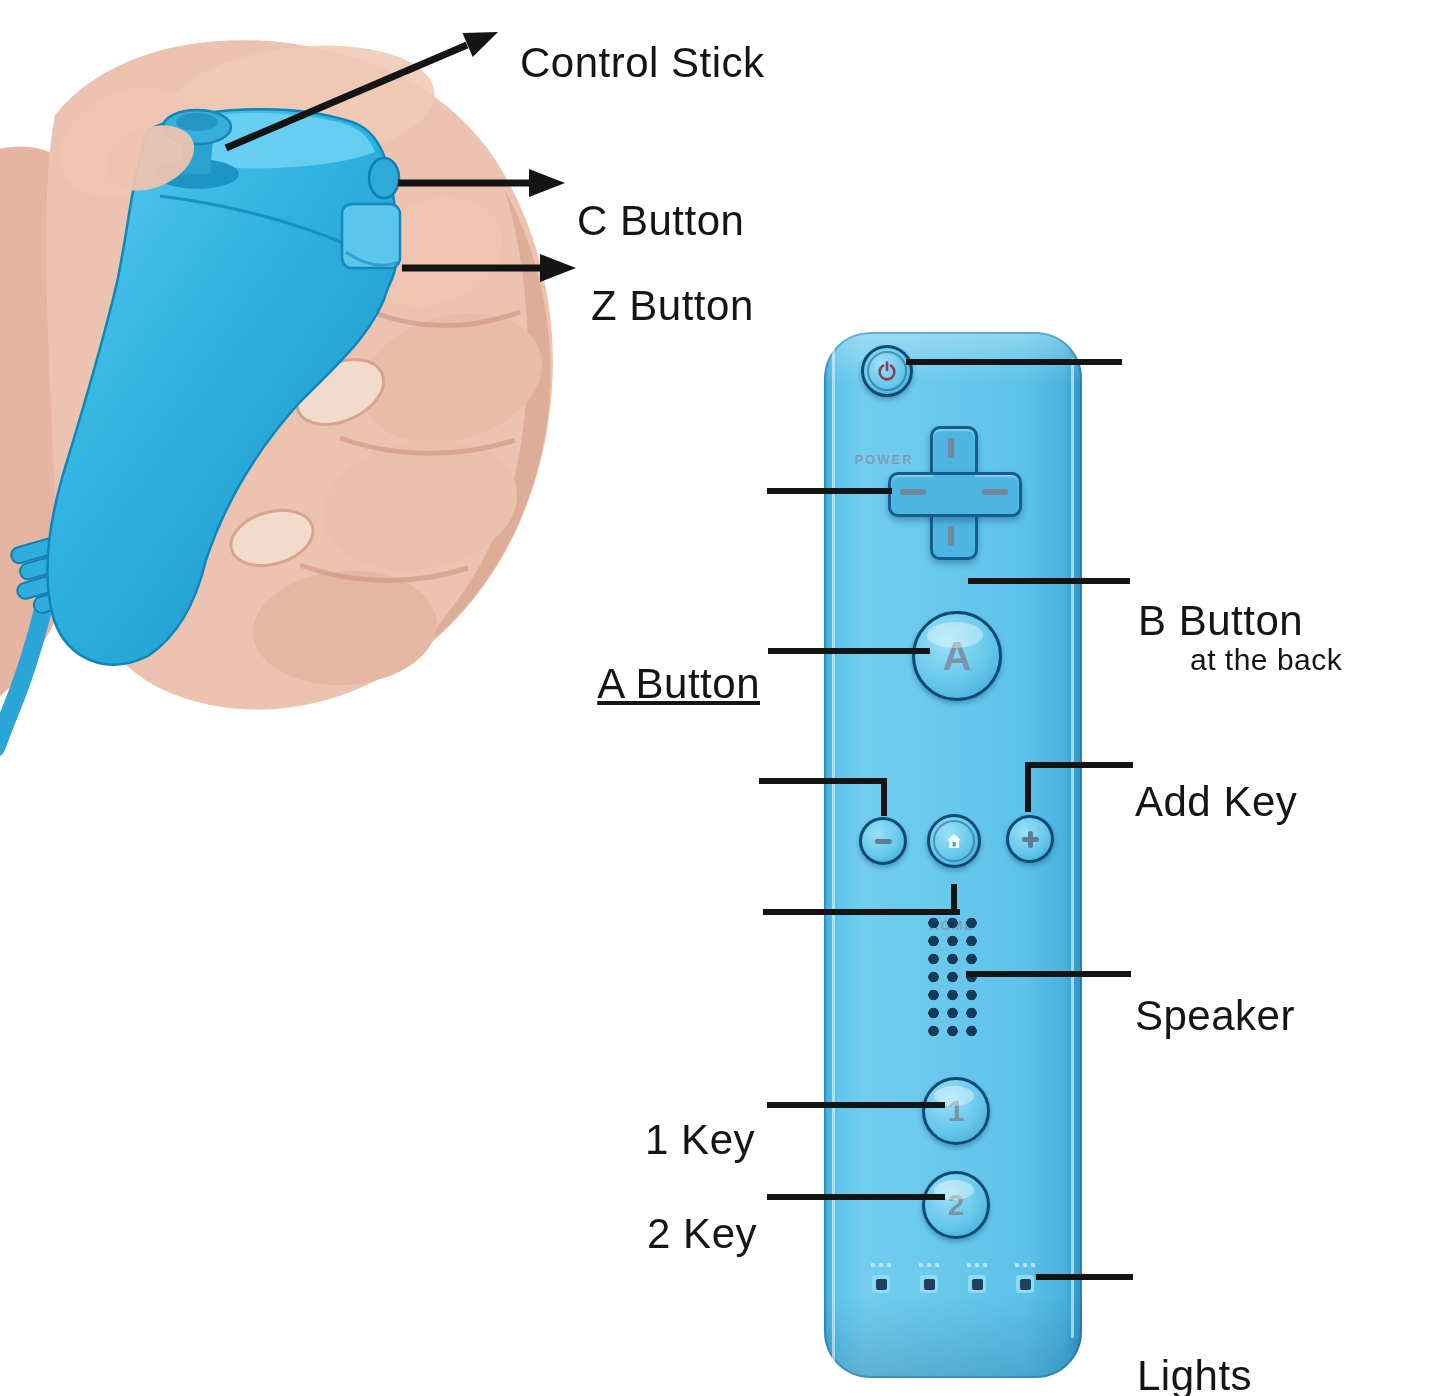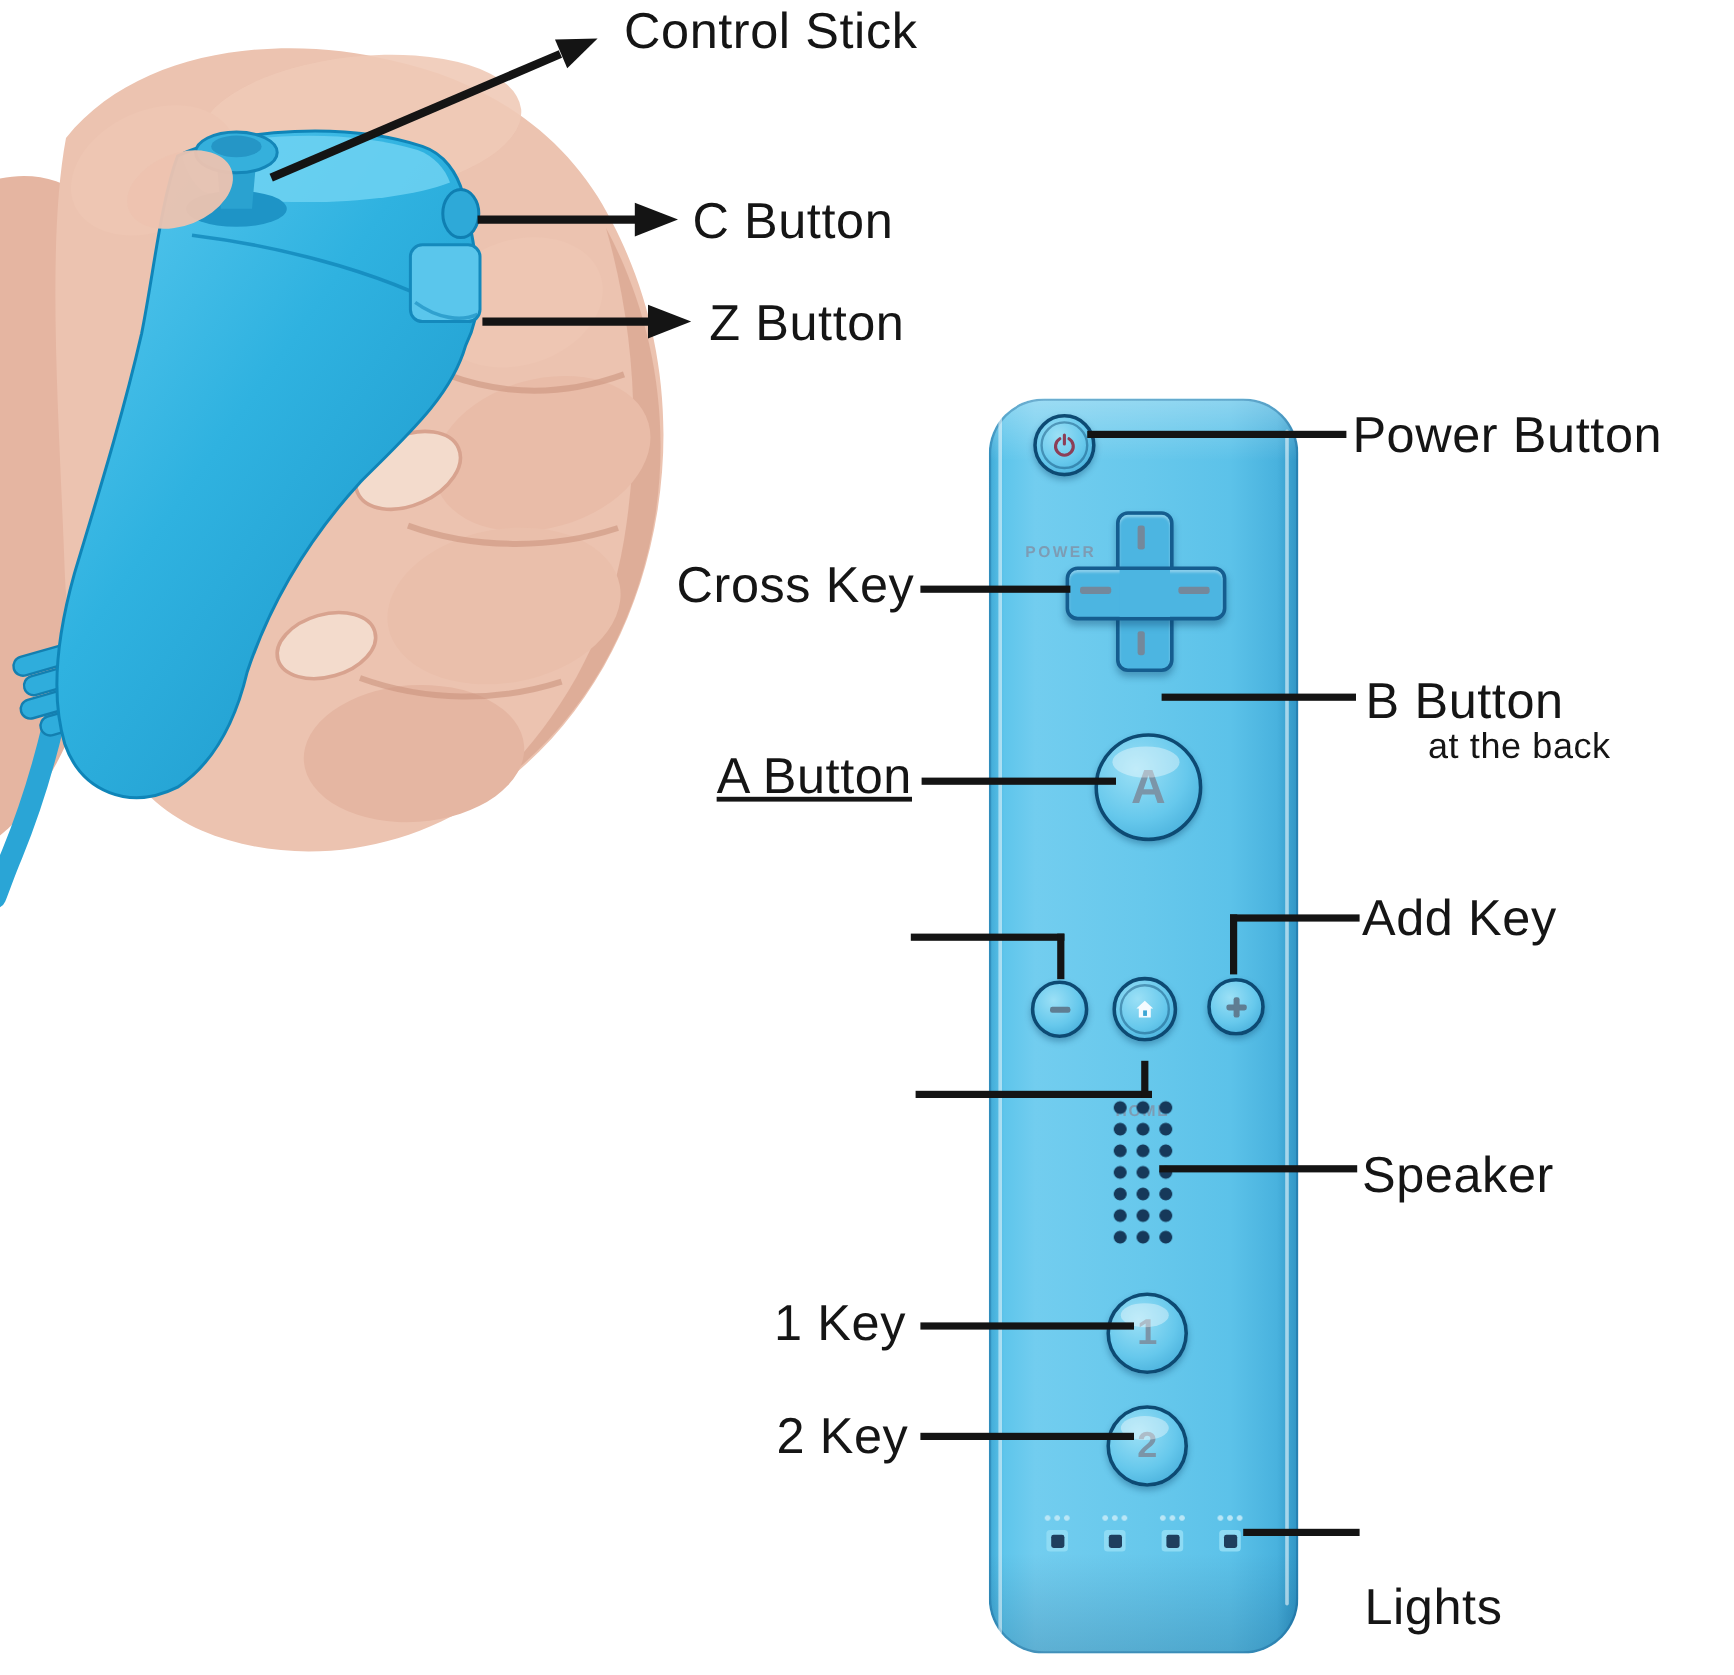--- a/index.html
+++ b/index.html
@@ -3,21 +3,21 @@
 <meta charset="utf-8">
 <style>
   html,body { margin:0; padding:0; background:#ffffff; }
   #stage {
     position:relative; width:1445px; height:1396px; background:#ffffff;
     font-family:"Liberation Sans", sans-serif; overflow:hidden;
   }
   
   .lbl {
     position:absolute; color:#151515; font-size:42px; line-height:1.05;
-    white-space:nowrap; letter-spacing:0.5px;
+    white-space:nowrap; letter-spacing:0.5px;margin-top:37px;
   }
   .lbl.small { font-size:30px; }
   
   .line { position:absolute; background:#141414; height:6px; }
   .vline { position:absolute; background:#141414; width:6px; }
   
   .remote {
     position:absolute; left:824px; top:332px; width:258px; height:1046px;
     border-radius:46px;
     background:
@@ -221,22 +221,20 @@
   <div class="vline" style="left:951px;  top:884px;  height:31px;"></div>
   <div class="line" style="left:966px;  top:971px;  width:165px;"></div>
   <div class="line" style="left:767px;  top:1102px; width:178px;"></div>
   <div class="line" style="left:767px;  top:1194px; width:178px;"></div>
   <div class="line" style="left:1036px; top:1274px; width:97px;"></div>
 
   <div class="lbl" style="left:520px; top:4px;">Control Stick</div>
   <div class="lbl" style="left:577px; top:162px;">C Button</div>
   <div class="lbl" style="left:591px; top:247px;">Z Button</div>
 
-  <div class="lbl" style="left:1127px; top:341px;">Power Button</div>
-  <div class="lbl" style="right:683px; top:466px;">Cross Key</div>
   <div class="lbl" style="left:1138px; top:562px;">B Button</div>
   <div class="lbl small" style="left:1190px; top:607px;">at the back</div>
   <div class="lbl" style="right:685px; top:625px;text-decoration:underline;">A Button</div>
   <div class="lbl" style="left:1135px; top:743px;">Add Key</div>
   <div class="lbl" style="left:1135px; top:957px;">Speaker</div>
   <div class="lbl" style="right:690px; top:1081px;">1 Key</div>
   <div class="lbl" style="right:688px; top:1175px;">2 Key</div>
   <div class="lbl" style="left:1137px; top:1317px;">Lights</div>
 
 </div>

